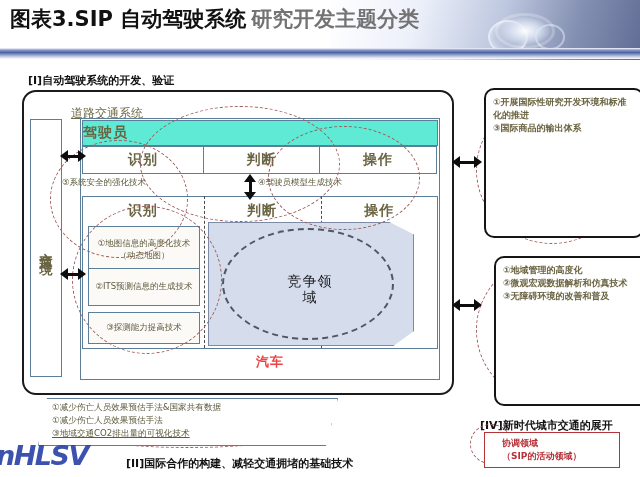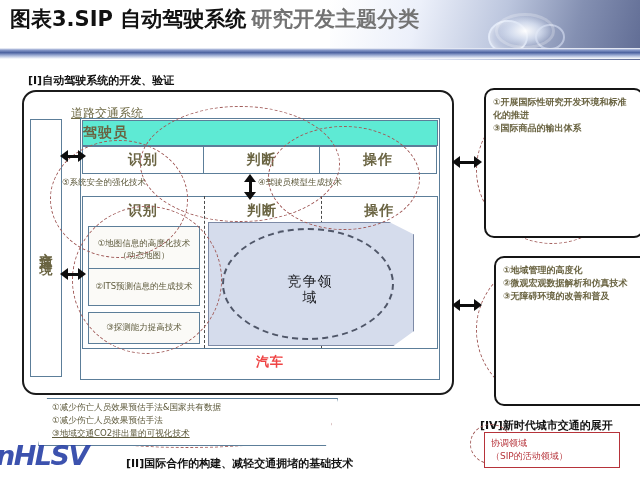--- a/index.html
+++ b/index.html
@@ -222,22 +222,22 @@
     font-size:9px; font-weight:bold; color:#6a6442; line-height:1.45;
   }
   #rbox1{ top:88px; height:150px; }
   #rbox2{ top:256px; height:150px;margin-left:10px; }
 
   
   .legend{
     position:absolute; left:484px; top:432px; width:136px; height:36px;
     border:1.5px solid #b6333a; background:#ffffff;
     display:flex; flex-direction:column; justify-content:center;
-    padding-left:6px;
-    font-size:9px; font-weight:normal; color:#b6333a; line-height:1.5;
+    padding-left:17px;
+    font-size:9px; font-weight:bold; color:#b6333a; line-height:1.5;
   }
 
   
   .watermark{
     position:absolute; left:-4px; top:440px;
     font-size:27px; font-weight:bold; font-style:italic;
     color:#2c44a8; letter-spacing:-1.5px;
     font-family:"DejaVu Sans","Liberation Sans",sans-serif;
     opacity:.92;
   }

